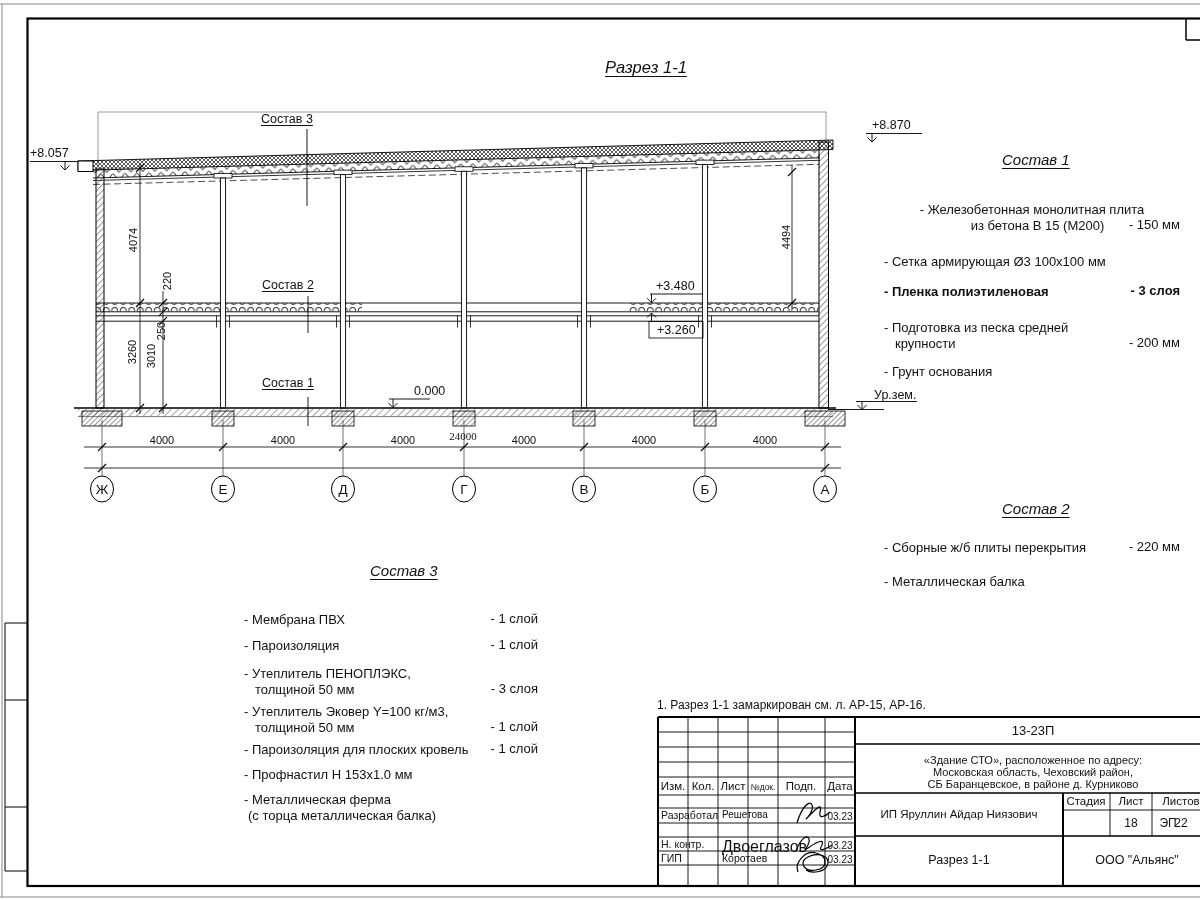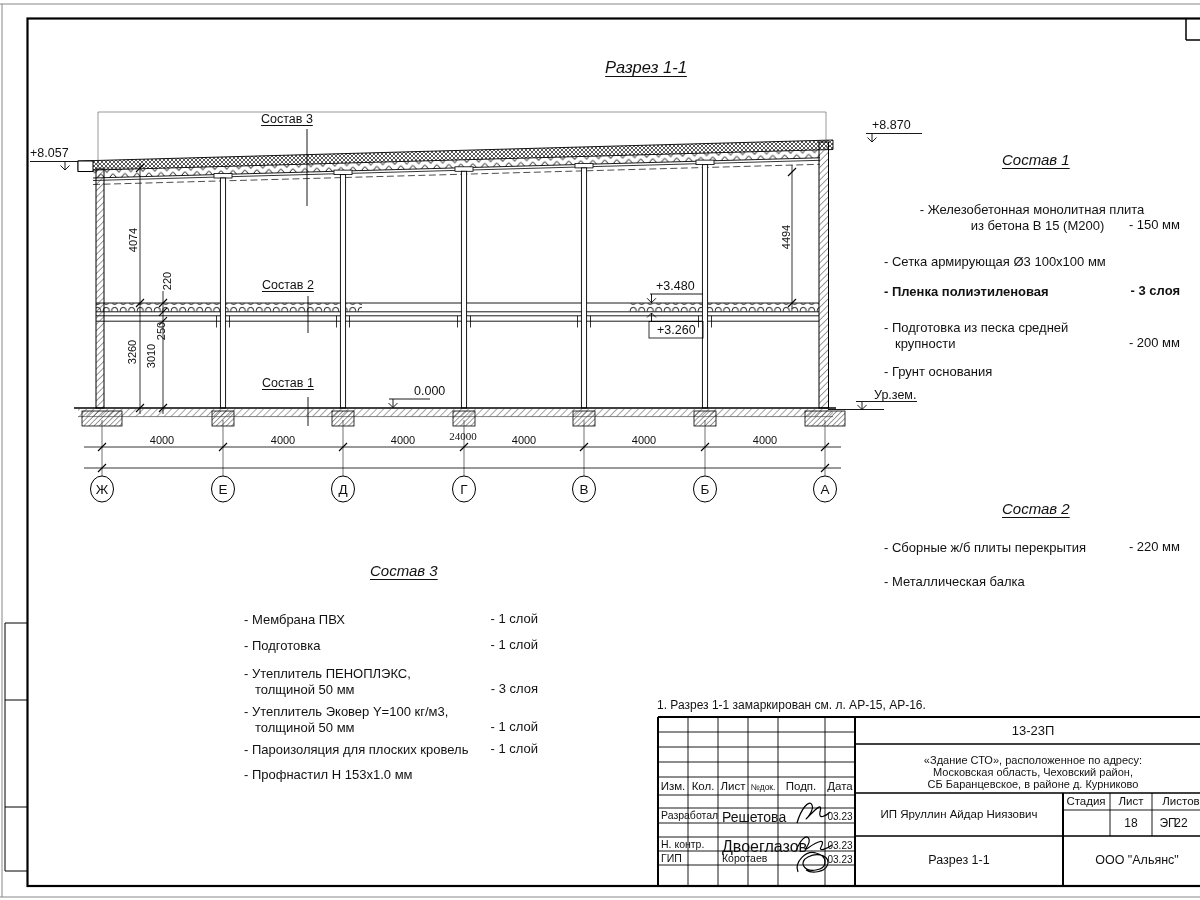--- a/index.html
+++ b/index.html
@@ -238,53 +238,57 @@
   </div>
 </div>
 
 <div class="txt chead" style="left:370px;top:562px;">Состав 3</div>
 <div class="comp-list" style="left:244px;top:612px;width:294px;">
   <div class="crow" style="margin-bottom:10px;">
     <div>- Мембрана ПВХ</div>
     <span class="amt">- 1 слой</span>
   </div>
   <div class="crow" style="margin-bottom:12px;">
-    <div>- Подготовка</div>
+    <div>- Пароизоляция</div>
     <span class="amt">- 1 слой</span>
   </div>
   <div class="crow" style="margin-bottom:6px;">
     <div>- Утеплитель ПЕНОПЛЭКС,</div>
     <div class="l2">толщиной 50 мм</div>
     <span class="amt">- 3 слоя</span>
   </div>
   <div class="crow" style="margin-bottom:6px;">
     <div>- Утеплитель Эковер Y=100 кг/м3,</div>
     <div class="l2">толщиной 50 мм</div>
     <span class="amt">- 1 слой</span>
   </div>
   <div class="crow" style="margin-bottom:9px;">
     <div>- Пароизоляция для плоских кровель</div>
     <span class="amt">- 1 слой</span>
   </div>
   <div class="crow" style="margin-bottom:9px;">
     <div>- Профнастил Н 153х1.0 мм</div>
+  </div>
+  <div class="crow">
+    <div>- Металлическая ферма</div>
+    <div class="l2b">(с торца металлическая балка)</div>
   </div>
 </div>
 
 <div class="txt note" style="left:657px;top:698px;">1. Разрез 1-1 замаркирован см. л. АР-15, АР-16.</div>
 
 <div class="ctr" style="left:673px;top:786px;font-size:11.5px;">Изм.</div>
 <div class="ctr" style="left:703px;top:786px;font-size:11.5px;">Кол.</div>
 <div class="ctr" style="left:733px;top:786px;font-size:11.5px;">Лист</div>
 <div class="ctr" style="left:763px;top:787px;font-size:8.5px;">№док.</div>
 <div class="ctr" style="left:801px;top:786px;font-size:11.5px;">Подп.</div>
 <div class="ctr" style="left:840px;top:786px;font-size:11.5px;">Дата</div>
 
 <div class="txt" style="left:661px;top:809px;font-size:10.5px;">Разработал</div>
-<div class="txt" style="left:722px;top:809px;font-size:14px;">Решетова</div>
+<div class="txt" style="left:722px;top:809px;font-size:10px;">Решетова</div>
 <div class="ctr" style="left:840px;top:816px;font-size:10px;">03.23</div>
 
 <div class="txt" style="left:661px;top:838px;font-size:10.5px;">Н. контр.</div>
 <div class="txt" style="left:722px;top:838px;font-size:16px;">Двоеглазов</div>
 <div class="ctr" style="left:840px;top:845px;font-size:10px;">03.23</div>
 
 <div class="txt" style="left:661px;top:852px;font-size:10.5px;">ГИП</div>
 <div class="txt" style="left:722px;top:852px;font-size:10.5px;">Коротаев</div>
 <div class="ctr" style="left:840px;top:859px;font-size:10px;">03.23</div>
 

